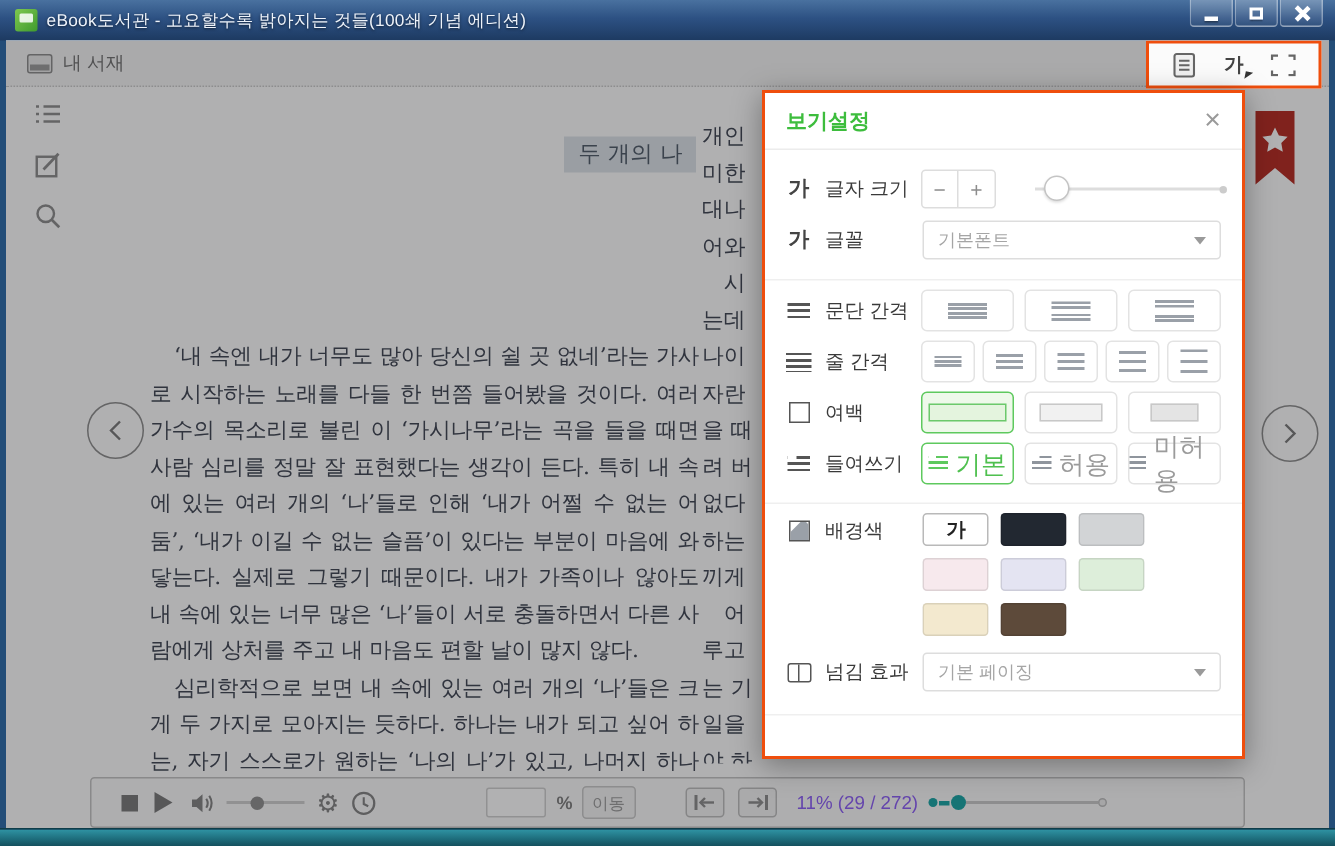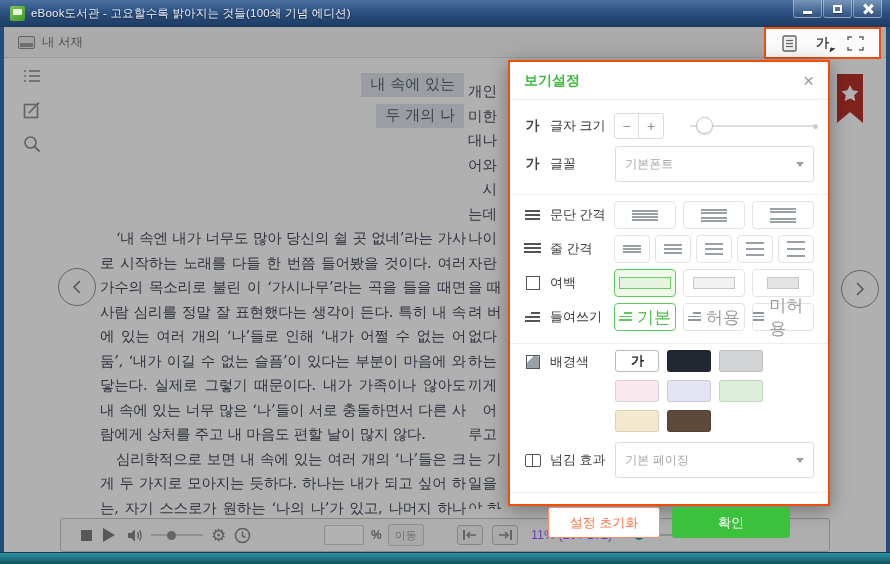--- a/index.html
+++ b/index.html
@@ -102,21 +102,21 @@
   .pctrl { width:200px; display:flex; align-items:center; }
   .divider { border-top:1px solid #efefef; margin:12px 0 6px; }
 
   .stepper { display:flex; border:1px solid #ddd; border-radius:3px; height:26px; }
   .stepper span { width:24px; display:flex; align-items:center; justify-content:center; color:#8d8d8d; font-size:14px;}
   .stepper span:first-child { border-right:1px solid #ddd; }
   .fs-track { margin-left:26px; width:124px; height:2px; background:#ddd; position:relative;}
   .fs-knob { position:absolute; left:6px; top:-8px; width:17px; height:17px; border-radius:50%; background:#fff; border:1px solid #c4c4c4; box-shadow:0 1px 2px rgba(0,0,0,.15);}
   .fs-end { position:absolute; right:-4px; top:-1.5px; width:5px; height:5px; border-radius:50%; background:#ccc;}
 
-  .dd { width:200px; height:36px; border:1px solid #ddd; border-radius:3px; display:flex; align-items:center;
+  .dd { width:200px; height:26px; border:1px solid #ddd; border-radius:3px; display:flex; align-items:center;
     padding:0 9px; color:#a5a5a5; font-size:12px; }
   .dd-caret { margin-left:auto; width:0; height:0; border-left:4px solid transparent; border-right:4px solid transparent; border-top:5px solid #9a9a9a;}
 
   .optbtn { height:28px; border:1px solid #e3e3e3; border-radius:4px; background:#fff;
     display:flex; align-items:center; justify-content:center; gap:5px;}
   .opt5 { width:36px; margin-right:5px;} .opt5:last-child{margin-right:0;}
   .opt3 { width:62px; margin-right:7px;} .opt3:last-child{margin-right:0;}
   .optbtn.sel { border:1.5px solid #5ec95e; }
   .optbtn.sel-bg { border:1.5px solid #5ec95e; background:#eef9ea; }
 
@@ -197,21 +197,21 @@
         <rect x="1.5" y="3.5" width="13" height="13" fill="none" stroke="#8a8a8a" stroke-width="1.6"></rect>
         <line x1="6" y1="12" x2="16" y2="1.5" stroke="#8a8a8a" stroke-width="1.8"></line>
       </svg>
       <svg class="side-ic" viewBox="0 0 18 18">
         <circle cx="7.5" cy="7.5" r="5.5" fill="none" stroke="#8a8a8a" stroke-width="1.6"></circle>
         <line x1="11.5" y1="11.5" x2="16.5" y2="16.5" stroke="#8a8a8a" stroke-width="1.8"></line>
       </svg>
     </div>
 
     <div class="chapter">
-      <span>내 속에 있는</span><br>
+      <br>
       <span>두 개의 나</span>
     </div>
 
     <div class="bodytext">
       <p>‘내 속엔 내가 너무도 많아 당신의 쉴 곳 없네’라는 가사로 시작하는 노래를 다들 한 번쯤 들어봤을 것이다. 여러 가수의 목소리로 불린 이 ‘가시나무’라는 곡을 들을 때면 사람 심리를 정말 잘 표현했다는 생각이 든다. 특히 내 속에 있는 여러 개의 ‘나’들로 인해 ‘내가 어쩔 수 없는 어둠’, ‘내가 이길 수 없는 슬픔’이 있다는 부분이 마음에 와닿는다. 실제로 그렇기 때문이다. 내가 가족이나 않아도 내 속에 있는 너무 많은 ‘나’들이 서로 충돌하면서 다른 사람에게 상처를 주고 내 마음도 편할 날이 많지 않다.</p>
       <p>심리학적으로 보면 내 속에 있는 여러 개의 ‘나’들은 크게 두 가지로 모아지는 듯하다. 하나는 내가 되고 싶어 하는, 자기 스스로가 원하는 ‘나의 나’가 있고, 나머지 하나는 가족이나 사회가 기대하는 ‘남의 나’가 있다. 즉 ‘나의 나’는 내 안에 있는</p>
     </div>
 
     <div class="rightcol">개인
 미한
@@ -501,22 +501,18 @@
           <span>넘김 효과</span>
         </div>
         <div class="dd">
           <span>기본 페이징</span>
           <span class="dd-caret"></span>
         </div>
       </div>
 
       <div class="divider" style="margin-top:14px;"></div>
 
-      <div class="p-footer">
-        <div class="btn-reset">설정 초기화</div>
-        <div class="btn-ok">확인</div>
-      </div>
     </div>
 
   </div>
 
   <div class="bottom-edge"></div>
 </div>
 
 </body></html>

